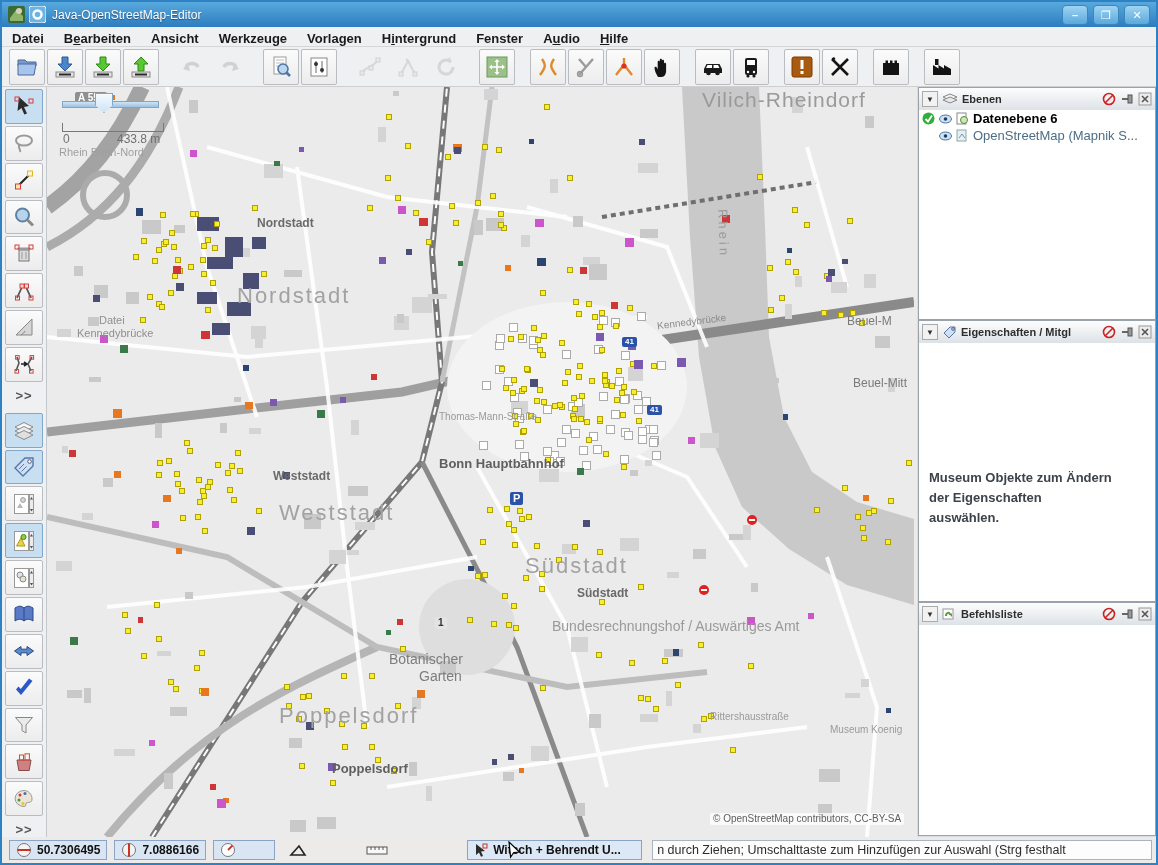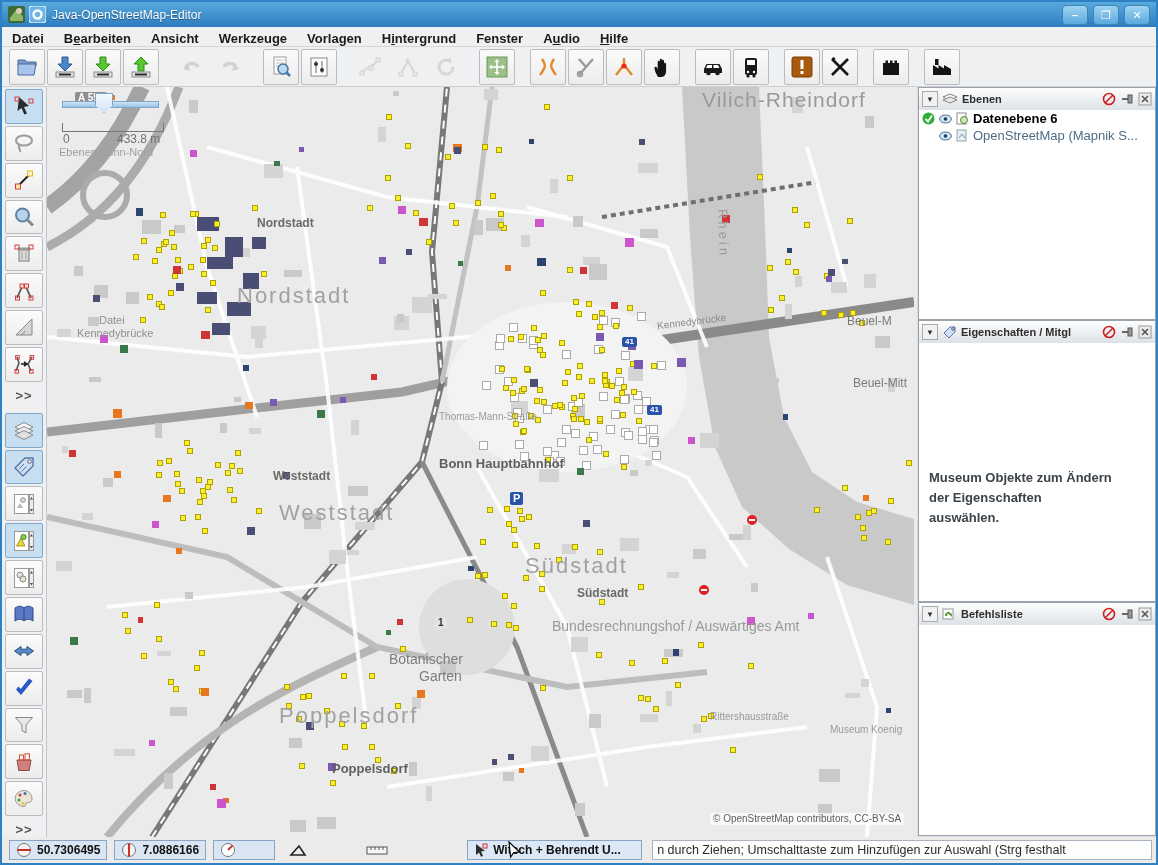--- a/index.html
+++ b/index.html
@@ -1005,21 +1005,21 @@
         <div style="left: 66.9091px; top: 384px; width: 7.29207px; height: 7.29207px; background: rgb(232, 120, 32); z-index: 4;"></div>
         <div style="left: 652px; top: 498px; width: 10px; height: 10px; border-radius: 50%; background: rgb(221, 34, 34); z-index: 5; display: flex; align-items: center; justify-content: center;">
           <span style="display:block;width:6px;height:2px;background:#fff"></span>
         </div>
         <div style="left: 700px; top: 428px; width: 10px; height: 10px; border-radius: 50%; background: rgb(221, 34, 34); z-index: 5; display: flex; align-items: center; justify-content: center;">
           <span style="display:block;width:6px;height:2px;background:#fff"></span>
         </div>
       </div>
     <div id="map-labels">
         <span class="maplabel" style="left: 655px; top: 2px; font-size: 21px; color: rgb(154, 154, 154); letter-spacing: 1px;">Vilich-Rheindorf</span>
-        <span class="maplabel" style="left: 12px; top: 60px; font-size: 11px; color: rgb(159, 159, 159);">Ebenen Bonn-Nord</span>
+        <span class="maplabel" style="left: 12px; top: 60px; font-size: 11px; color: rgb(159, 159, 159);">Rhein Bonn-Nord</span>
         <span class="maplabel" style="left: 210px; top: 130px; font-size: 12px; color: rgb(106, 106, 106); font-weight: bold;">Nordstadt</span>
         <span class="maplabel" style="left: 190px; top: 198px; font-size: 22px; color: rgb(162, 162, 162); letter-spacing: 2px;">Nordstadt</span>
         <span class="maplabel" style="left: 52px; top: 228px; font-size: 11px; color: rgb(143, 143, 143);">Datei</span>
         <span class="maplabel" style="left: 30px; top: 241px; font-size: 11px; color: rgb(143, 143, 143);">Kennedybrücke</span>
         <span class="maplabel" style="left: 226px; top: 383px; font-size: 12px; color: rgb(106, 106, 106); font-weight: bold;">Weststadt</span>
         <span class="maplabel" style="left: 232px; top: 415px; font-size: 22px; color: rgb(162, 162, 162); letter-spacing: 2px;">Weststadt</span>
         <span class="maplabel" style="left: 478px; top: 468px; font-size: 22px; color: rgb(162, 162, 162); letter-spacing: 2px;">Südstadt</span>
         <span class="maplabel" style="left: 530px; top: 500px; font-size: 12px; color: rgb(106, 106, 106); font-weight: bold;">Südstadt</span>
         <span class="maplabel" style="left: 342px; top: 565px; font-size: 14px; color: rgb(125, 125, 125);">Botanischer</span>
         <span class="maplabel" style="left: 372px; top: 582px; font-size: 14px; color: rgb(125, 125, 125);">Garten</span>

